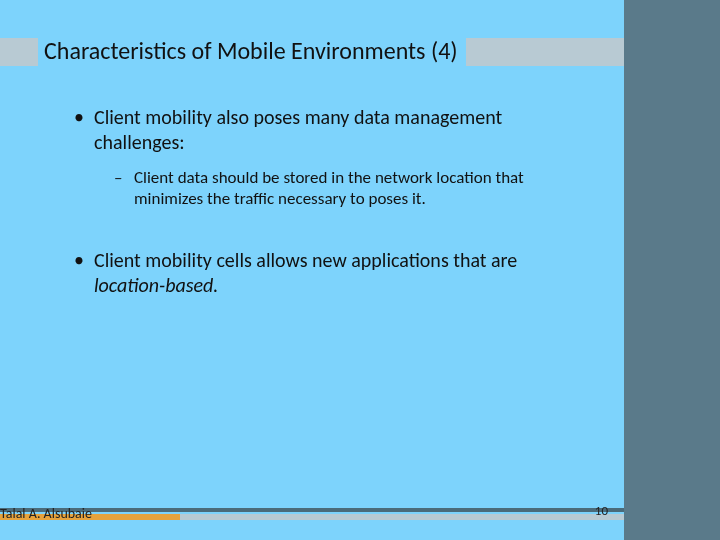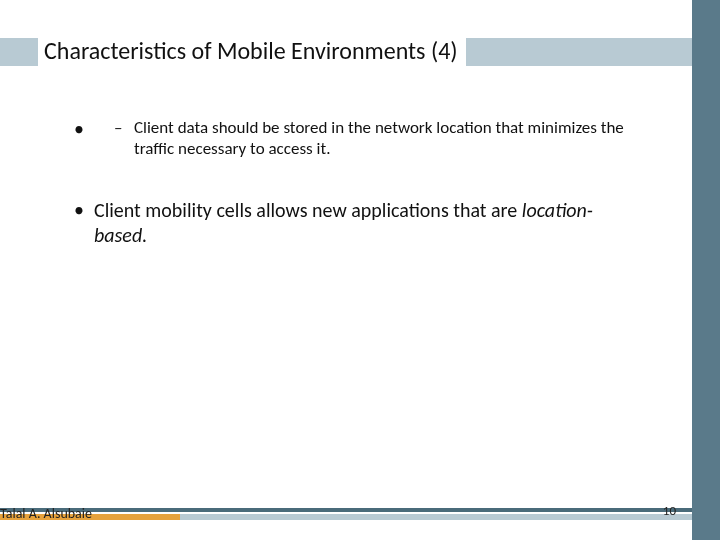--- a/index.html
+++ b/index.html
@@ -1,18 +1,18 @@
 <!DOCTYPE html>
 <html><head>
 <meta charset="utf-8">
 <style>
   * { margin: 0; padding: 0; box-sizing: border-box; }
   html, body { width: 720px; height: 540px; font-family: Calibri, "Segoe UI", Arial, sans-serif; background: #5a7a8a; }
   .slide {
-    width: 692px; height: 540px; background: #ffffff; position: relative; overflow: hidden;
+    width: 624px; height: 540px; background: #7dd3fc; position: relative; overflow: hidden;
   }
   .titlebar {
     position: absolute; top: 30px; left: 0; right: 0; height: 40px;
     display: flex; align-items: center;
   }
   .tb-left {
     width: 38px; height: 28px; background: #b8cad3; margin-top: 4px;
   }
   .tb-title-wrap {
     flex: 0 0 auto; padding: 0 8px 0 6px;
@@ -72,23 +72,24 @@
     <div class="tb-left"></div>
     <div class="tb-title-wrap">
       <div class="tb-title">Characteristics of Mobile Environments (4)</div>
     </div>
     <div class="tb-right"></div>
   </div>
 
   <div class="content">
     <ul class="level1">
       <li>
+        <span>Client mobility also poses many data management challenges:</span>
         <ul class="level2">
           <li>
-            <span>Client data should be stored in the network location that minimizes the traffic necessary to access it.</span>
+            <span>Client data should be stored in the network location that minimizes the traffic necessary to poses it.</span>
           </li>
         </ul>
       </li>
     </ul>
     <div class="gap"></div>
     <ul class="level1">
       <li>
         <span>Client mobility cells allows new applications that are </span><span class="italic">location-based.</span>
       </li>
     </ul>

